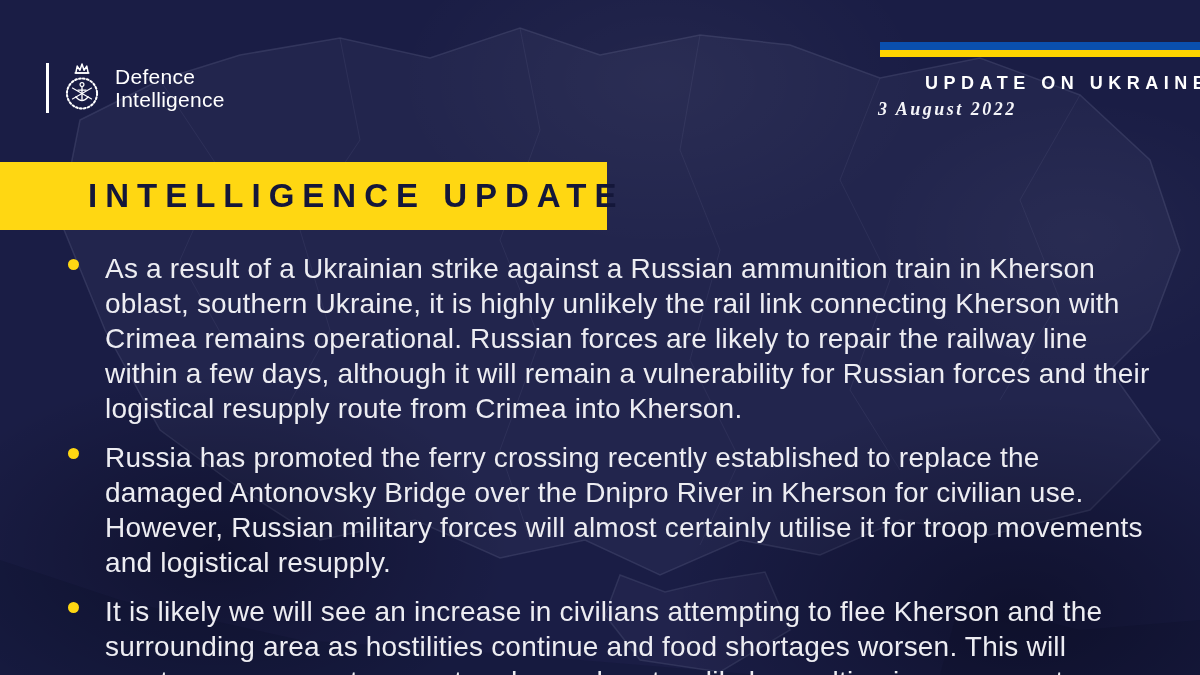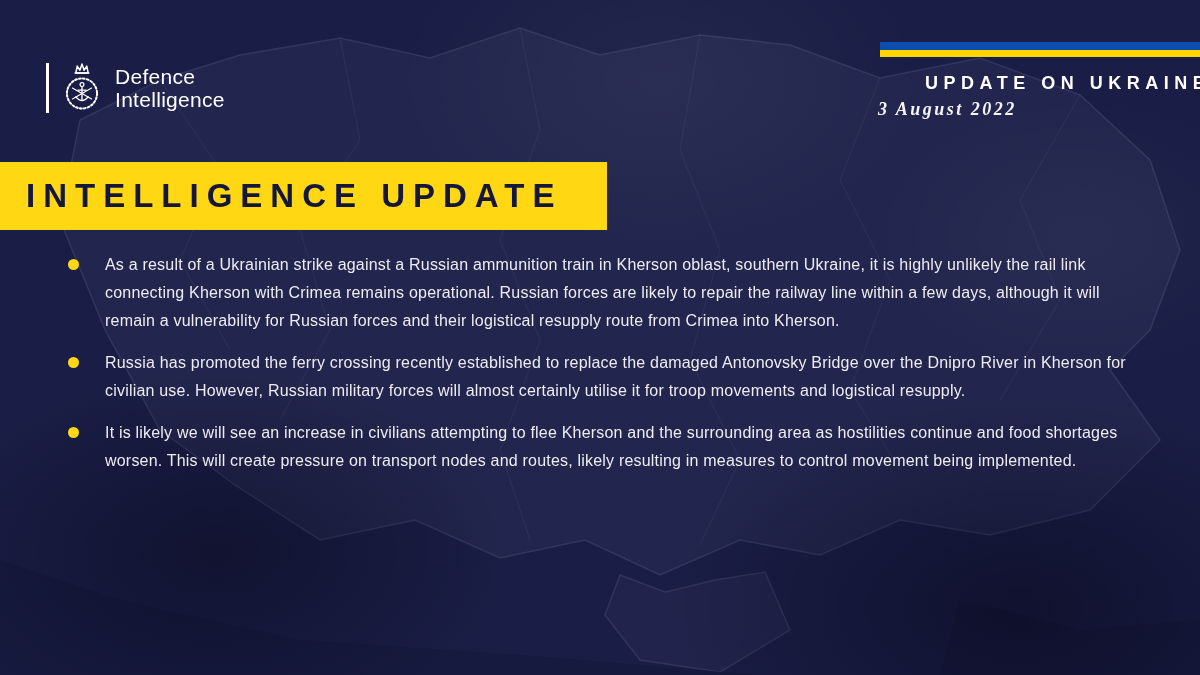--- a/index.html
+++ b/index.html
@@ -62,21 +62,21 @@
     font-style: italic; font-weight: 600;
     font-size: 18px; letter-spacing: 2.5px;
     color: #f4f4f8; white-space: nowrap;
   }
 
   
   .banner {
     position: absolute; left: 0; top: 162px;
     width: 607px; height: 68px;
     display: flex; align-items: center;
-    padding-left: 26px;
+    padding-left: 88px;
   }
   .banner-title {
     font-size: 33px; font-weight: 700;
     letter-spacing: 8px; white-space: nowrap;
   }
 
   
   .bullets {
     position: absolute; left: 68px; top: 251px;
     width: 1085px;
@@ -85,21 +85,21 @@
   .bullet-item {
     display: flex; align-items: flex-start;
     margin-bottom: 14px;
   }
   .bullet-dot {
     flex: 0 0 11px;
     width: 11px; height: 11px; border-radius: 50%;
     margin-top: 8px; margin-right: 26px;
   }
   .bullet-text {
-    font-size: 16px; line-height: 28px;
+    font-size: 28px; line-height: 35px;
     color: #ededf2; letter-spacing: 0.2px;
   }
 </style>
 </head>
 <body>
 
 <div class="canvas" style="background: rgb(26, 29, 69);">
 
   <svg class="map-svg" viewBox="0 0 1200 675" xmlns="http://www.w3.org/2000/svg" aria-hidden="true">
     <path d="M80,120 L160,80 L240,55 L340,38 L430,58 L520,28 L600,55 L700,35 L790,45 L880,78

